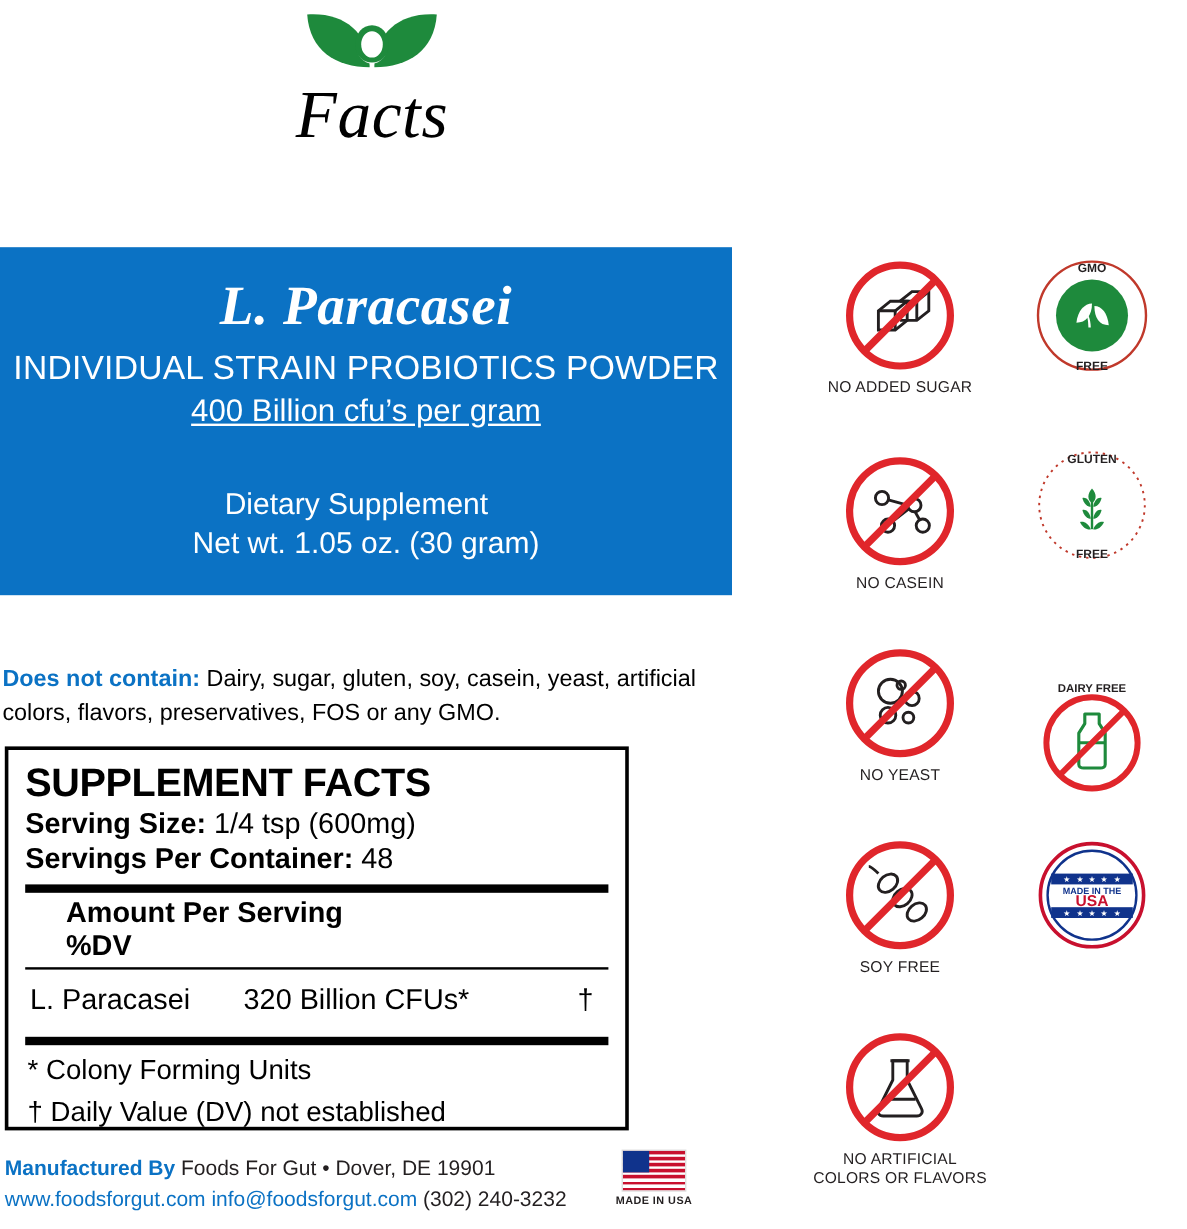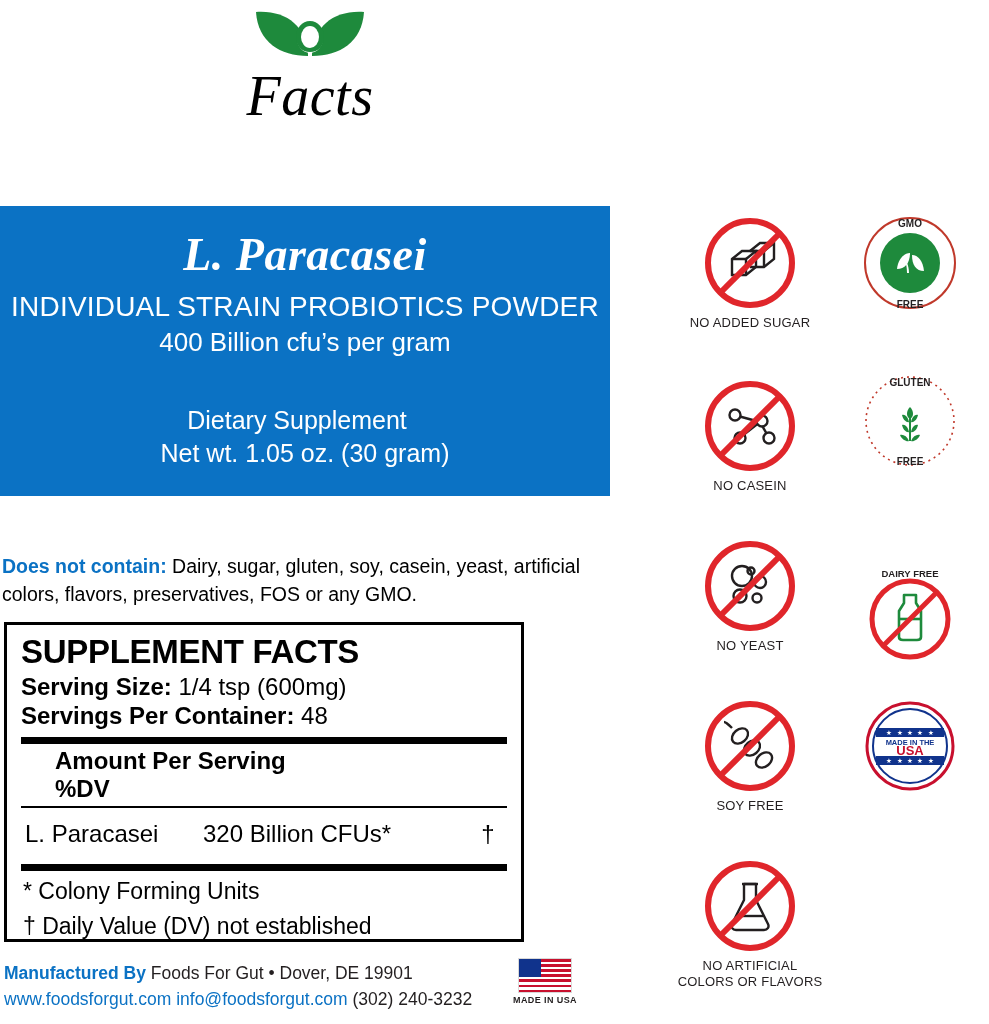--- a/index.html
+++ b/index.html
@@ -62,20 +62,21 @@
   .product-sub {
     font-size: 28px;
     font-weight: normal;
     letter-spacing: 0.2px;
     margin: 0 0 4px 0;
   }
   .product-cfu {
     font-size: 26px;
     font-weight: normal;
     margin: 0;
+    text-decoration: underline;
   }
   .product-dietary {
     font-size: 25px;
     margin: 48px 16px 4px 0;
   }
   .product-netwt {
     font-size: 25px;
     margin: 0;
   }
 

